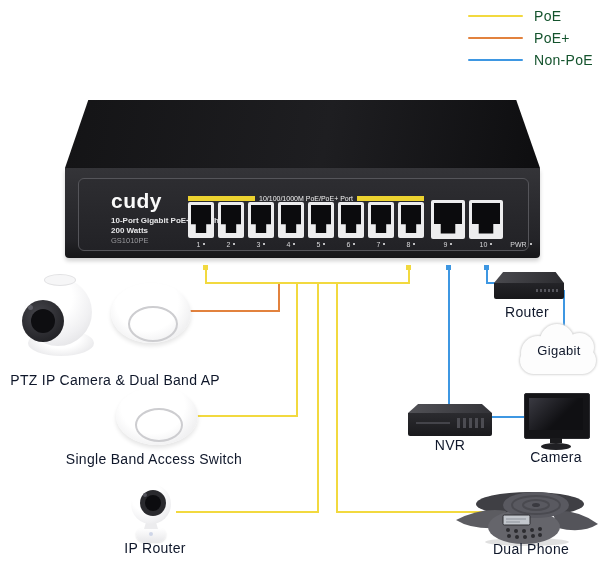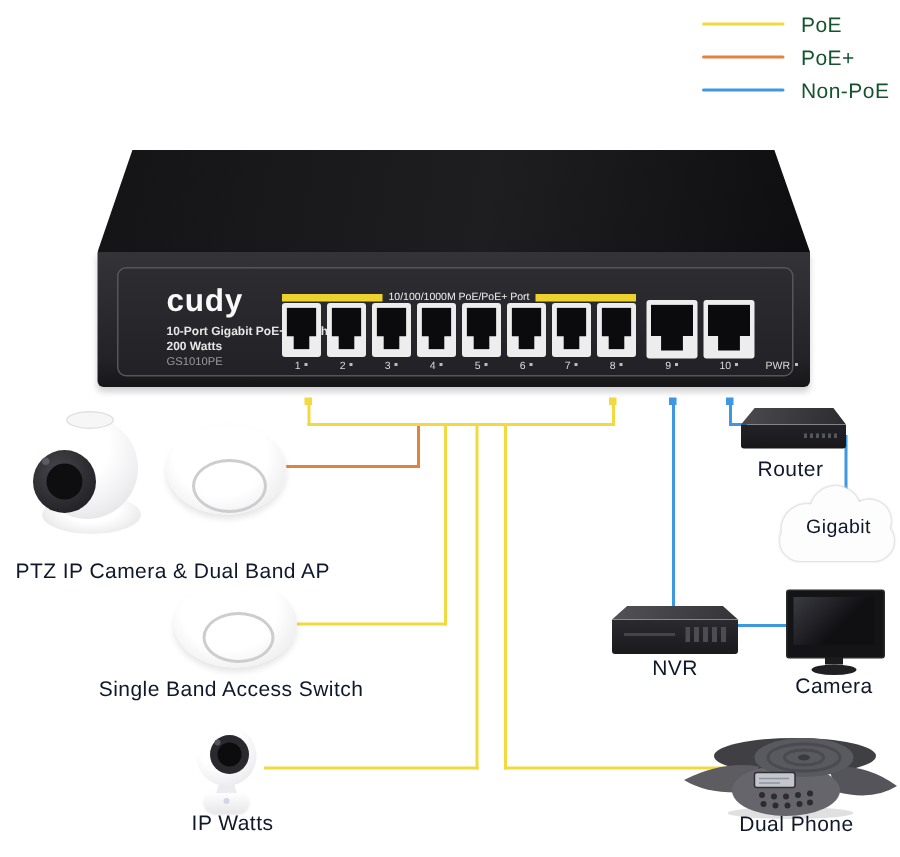--- a/index.html
+++ b/index.html
@@ -241,21 +241,21 @@
       <div class="dotl"></div>
     </div>
     <div class="neck"></div>
     <div class="head">
       <div class="ring">
         <div class="lens"></div>
         <div class="glint"></div>
       </div>
     </div>
   </div>
-  <div class="dev-label" style="left:110px;top:540px;width:90px;">IP Watts</div>
+  <div class="dev-label" style="left:110px;top:540px;width:90px;">IP Router</div>
 
   <div>
     <div id="router-top"></div>
     <div id="router-front">
       <div class="det"></div>
     </div>
   </div>
   <div class="dev-label" style="left:496px;top:304px;width:62px;">Router</div>
 
   <div id="cloud">

